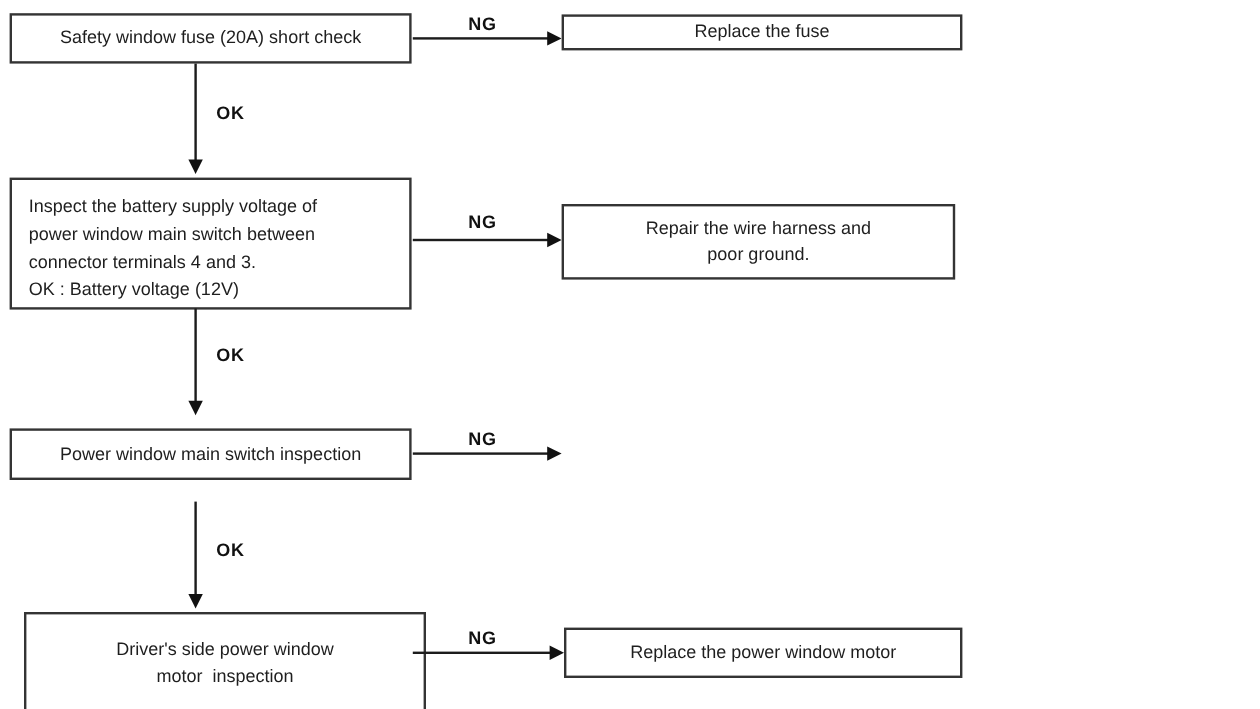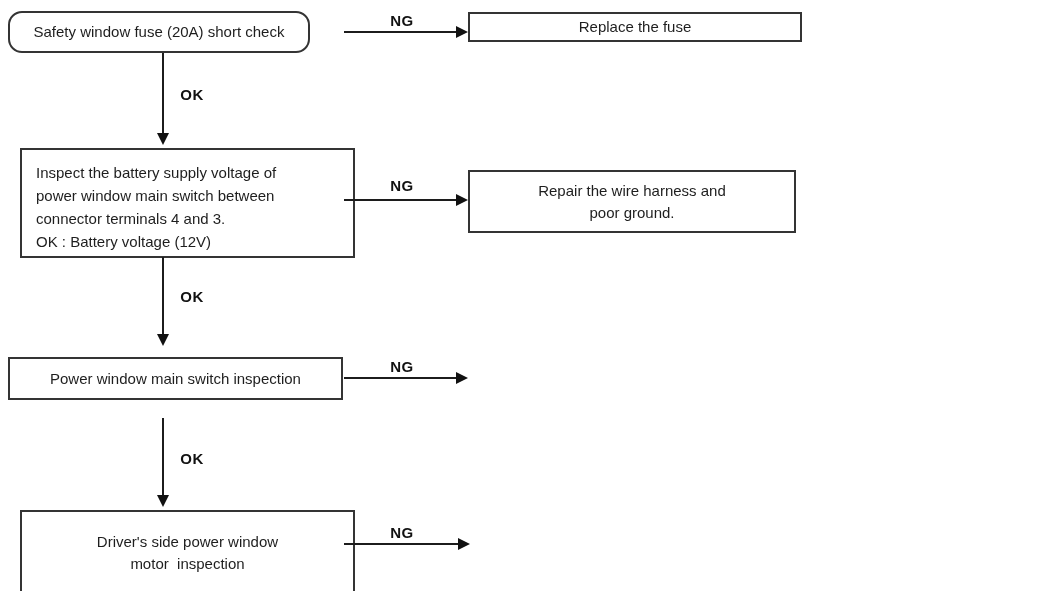--- a/index.html
+++ b/index.html
@@ -62,22 +62,22 @@
   .tag {
     position: absolute;
     width: 40px;
     text-align: center;
     font-weight: bold;
     font-size: 15px;
     letter-spacing: 0.5px;
     color: #111111;
   }
   
-  .b1L { left: 8px;   top: 11px;  width: 302px; height: 42px; border-radius: 14px; }
-  .b2L { left: 8px;   top: 148px; width: 335px; height: 110px; margin-left: 12px; }
+  .b1L { left: 8px;   top: 11px;  width: 335px; height: 42px; }
+  .b2L { left: 8px;   top: 148px; width: 335px; height: 110px; }
   .b3L { left: 8px;   top: 357px; width: 335px; height: 43px; text-align: center; }
   .b4L { left: 8px;   top: 510px; width: 335px; height: 86px; margin-left: 12px; }
   
   .b1R { left: 468px; top: 12px;  width: 334px; height: 30px; }
   .b2R { left: 468px; top: 170px; width: 328px; height: 63px; }
   .b3R { left: 468px; top: 357px; width: 334px; height: 43px; }
   .b4R { left: 470px; top: 523px; width: 332px; height: 42px; }
   
   .h1 { left: 344px; top: 31px;  width: 113px; }
   .h1h { left: 456px; top: 26px; }
@@ -139,14 +139,15 @@
 
   <div class="vline v3"></div>
   <div class="head-down v3h"></div>
   <div class="tag ok3">OK</div>
 
   <div class="box b4L"><span>Driver's side power window
 motor  inspection</span></div>
   <div class="hline h4"></div>
   <div class="head-right h4h"></div>
   <div class="tag ng4">NG</div>
+  <div class="box b4R"><span>Replace the power window motor</span></div>
 
 </div>
 
 </body></html>

